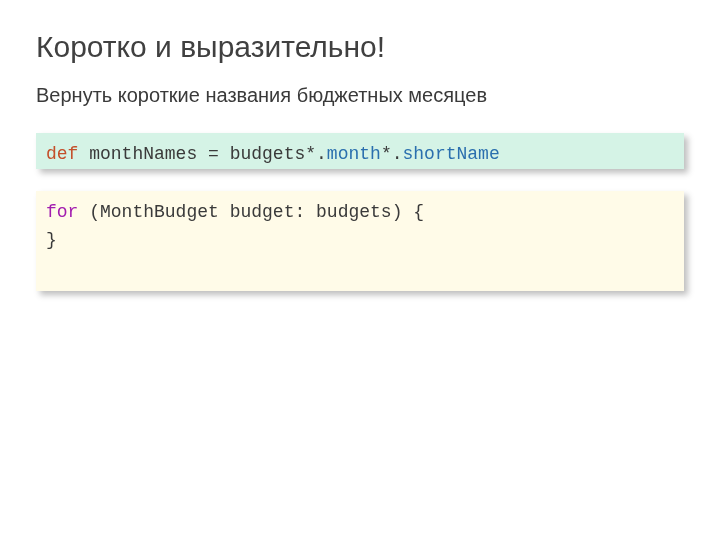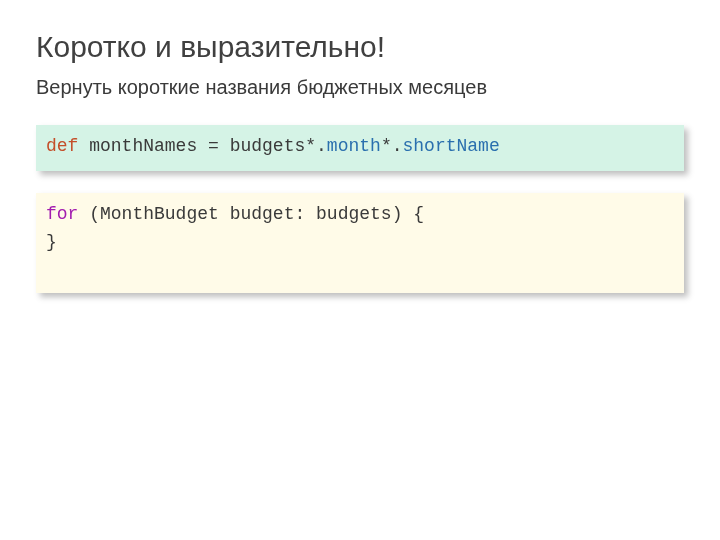--- a/index.html
+++ b/index.html
@@ -8,33 +8,33 @@
     height: 540px;
     background: #ffffff;
     font-family: Arial, Helvetica, sans-serif;
     padding: 30px 36px;
     color: #3a3a3a;
   }
   .title {
     font-size: 30px;
     font-weight: 400;
     color: #404040;
-    margin-bottom: 12px;
+    margin-bottom: 20px;
   }
   .subtitle {
     font-size: 20px;
     font-weight: 400;
     color: #3a3a3a;
     margin-bottom: 26px;
   }
   .codebox {
     font-family: Consolas, "Courier New", monospace;
     font-size: 18px;
     line-height: 1.55;
-    padding: 8px 10px 10px 10px;
+    padding: 8px 10px 0 10px;
     box-shadow: 4px 4px 6px rgba(0,0,0,0.25);
     margin-bottom: 22px;
   }
   .groovy {
     background: #d5f3e6;
   }
   .java {
     background: #fffbe8;
     padding-bottom: 36px;
   }

